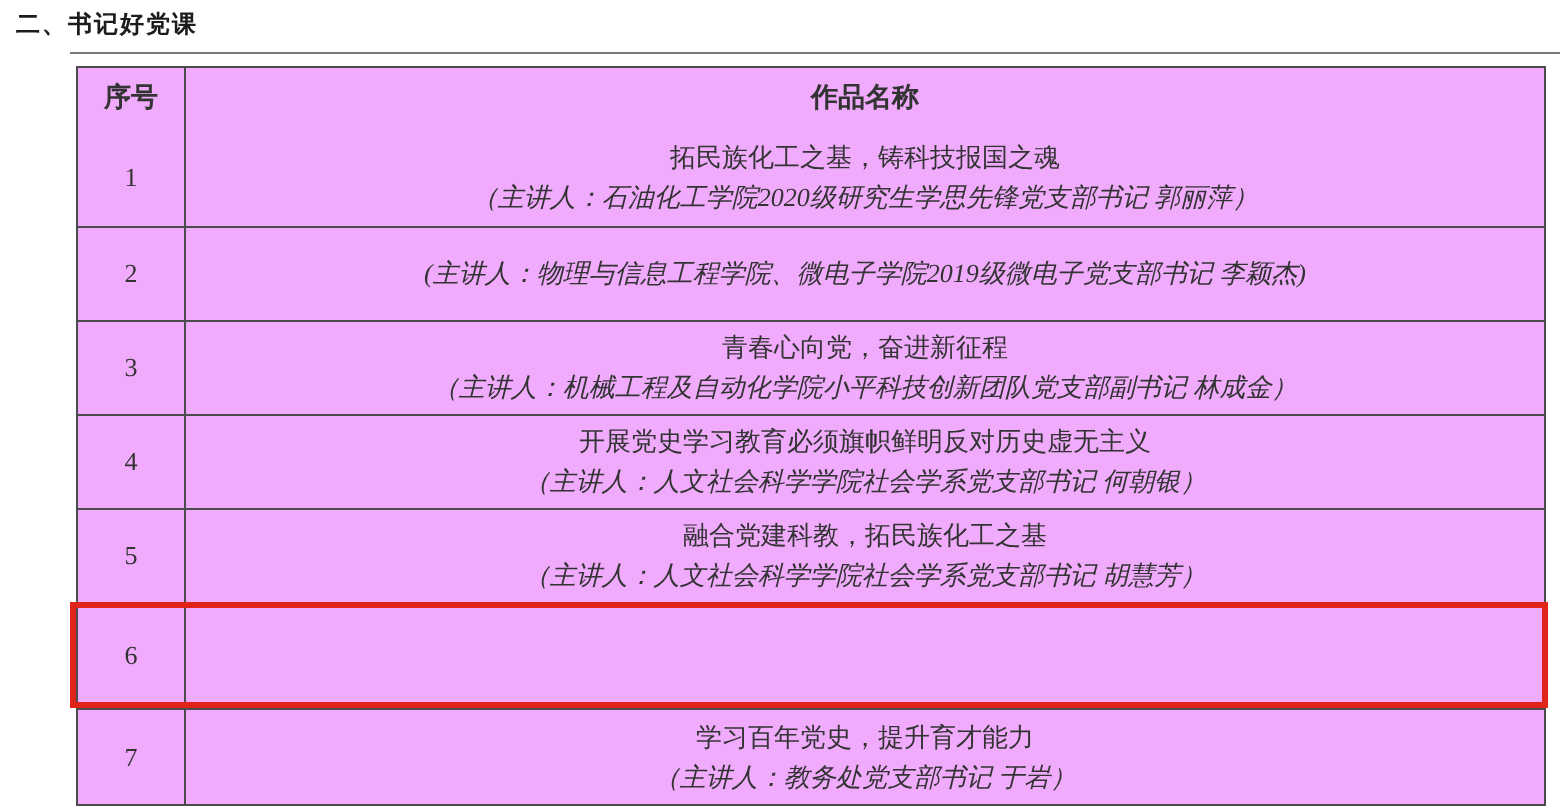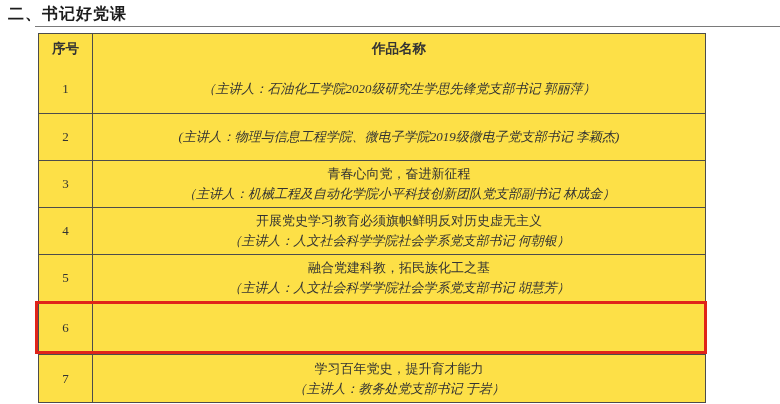--- a/index.html
+++ b/index.html
@@ -11,38 +11,38 @@
   html,body{width:780px;height:404px;overflow:hidden;}
   body{
     background:#ffffff;
     font-family:"Liberation Serif","DejaVu Serif",serif;
     color:var(--text);
     position:relative;
   }
   .page-title{
     position:absolute;
     left:8px;top:4px;
-    font-size:16px;
+    font-size:12px;
     font-weight:bold;
     color:#1c1c1c;
     letter-spacing:1px;
     white-space:nowrap;
   }
   .top-rule{
     position:absolute;
     left:35px;right:0;top:26px;
     height:1px;
     background:#7a7a7a;
   }
   .table{
     position:absolute;
     left:38px;top:33px;
-    width:668px;
+    width:735px;
     border:1px solid var(--border);
-    background:#fde047;
+    background:#f0abfc;
   }
   .row{
     display:flex;
     align-items:stretch;
     position:relative;
   }
   .row + .row{border-top:1px solid var(--border);}
   .header-row{height:30px;font-weight:bold;}
   .data-row{height:47px;}
   .data-row:nth-child(1){height:49px;}
@@ -87,20 +87,21 @@
 
 <div class="table">
   <div class="row header-row">
     <div class="cell-index">序号</div>
     <div class="cell-name">作品名称</div>
   </div>
   <div>
       <div class="row data-row">
     <div class="cell-index">1</div>
     <div class="cell-name">
+      <div class="work-title">拓民族化工之基，铸科技报国之魂</div>
       <div class="work-presenter">（主讲人：石油化工学院2020级研究生学思先锋党支部书记 郭丽萍）</div>
     </div>
   </div>
       <div class="row data-row">
     <div class="cell-index">2</div>
     <div class="cell-name">
       <div class="work-presenter">(主讲人：物理与信息工程学院、微电子学院2019级微电子党支部书记 李颖杰)</div>
     </div>
   </div>
       <div class="row data-row">

